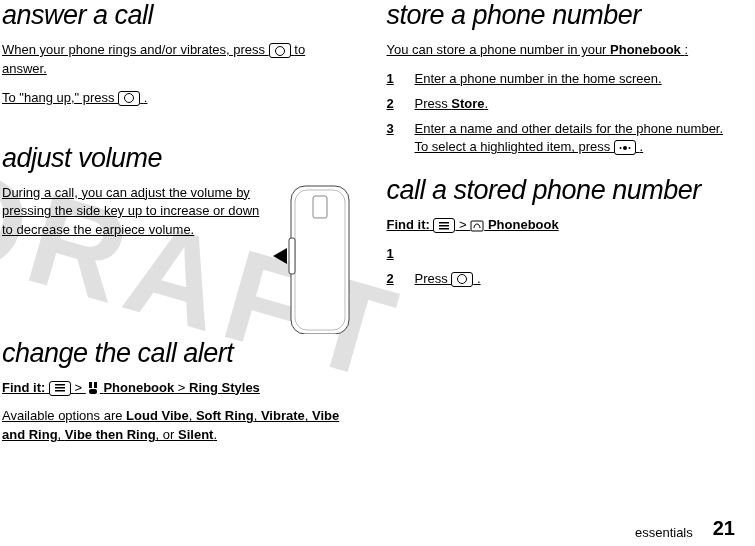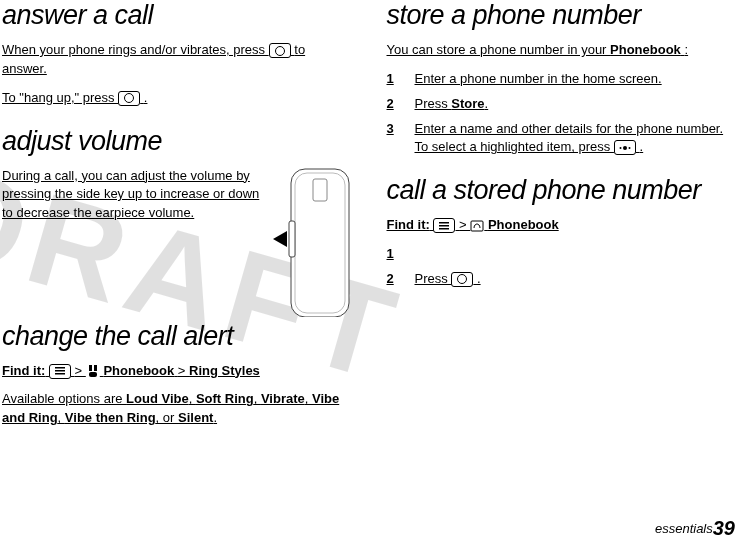--- a/index.html
+++ b/index.html
@@ -117,23 +117,23 @@
   .vol-text { flex: 1; }
   .phone-illus {
     width: 78px;
     flex-shrink: 0;
   }
   .footer {
     position: absolute;
     bottom: 6px;
     right: 20px;
     display: flex;
-    align-items: center;
+    align-items: flex-end;
+    gap: 20px;
     font-size: 13px;
-    font-style: italic;
   }
   .footer .pagename { }
   .footer .pagenum { font-weight: bold; font-size: 20px; }
 </style>
 </head>
 <body>
 
 <div class="watermark">DRAFT</div>
 
 <div class="page">
@@ -149,21 +149,21 @@
       <span> to answer.</span>
     </p>
     <p>
       <span>To "hang up," press </span>
       <span class="key">
           <span class="power"></span>
         </span>
       <span>.</span>
     </p>
 
-    <h1 style="margin-top:18px">adjust volume</h1>
+    <h1 style="margin-top:35px">adjust volume</h1>
     <div class="vol-row">
       <div class="vol-text">
         <p>During a call, you can adjust the volume by pressing the side key up to increase or down to decrease the earpiece volume.</p>
       </div>
       <div class="phone-illus">
         <svg viewBox="0 0 78 150" width="78" height="150">
           <rect x="18" y="2" width="58" height="148" rx="14" ry="14" fill="#fff" stroke="#444" stroke-width="1"></rect>
           <rect x="22" y="6" width="50" height="140" rx="12" ry="12" fill="none" stroke="#bbb" stroke-width="1"></rect>
           <rect x="40" y="12" width="14" height="22" rx="2" fill="#fff" stroke="#888"></rect>
           <rect x="16" y="54" width="6" height="36" rx="2" fill="#fff" stroke="#444"></rect>
@@ -270,14 +270,14 @@
           <span>.</span>
         </span>
       </li>
     </ol>
 
   </div>
 </div>
 
 <div class="footer">
   <span class="pagename">essentials</span>
-  <span class="pagenum">39</span>
+  <span class="pagenum">21</span>
 </div>
 
 </body></html>

